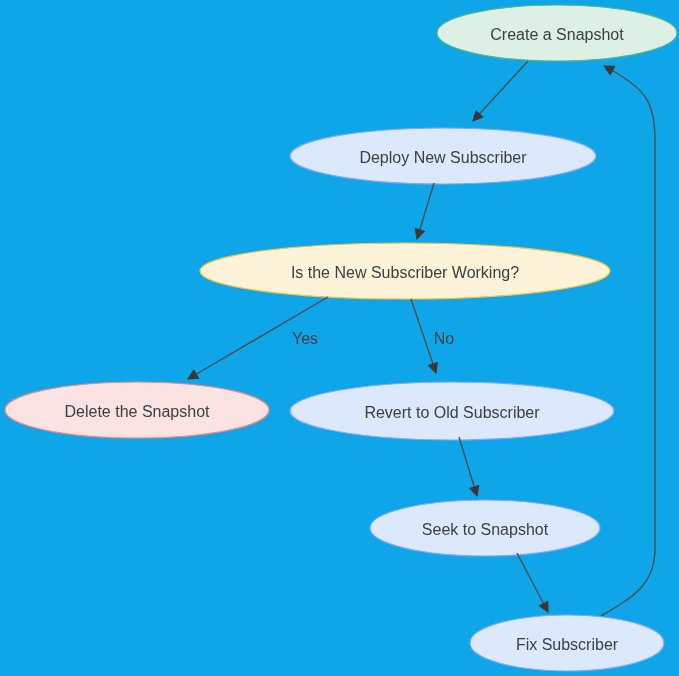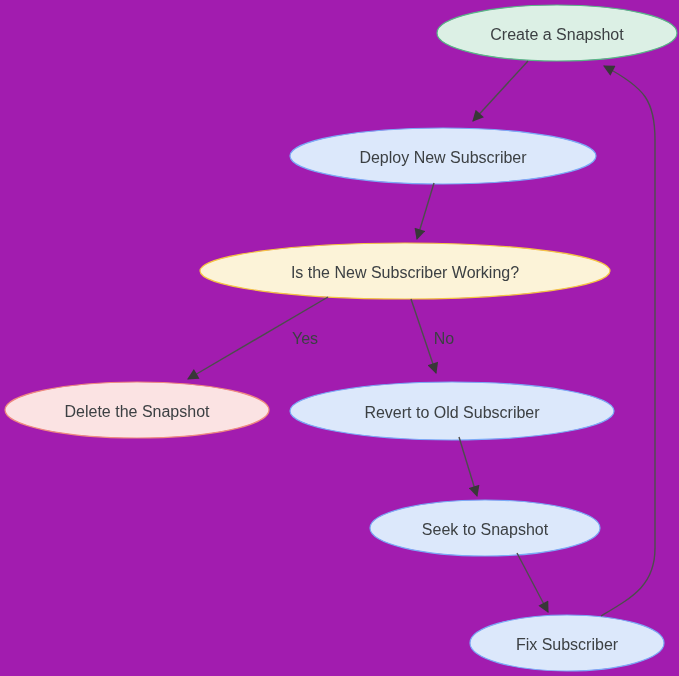--- a/index.html
+++ b/index.html
@@ -4,21 +4,21 @@
 <style>
   html, body {
     margin: 0;
     padding: 0;
     background: #ffffff;
   }
   .stage {
     position: relative;
     width: 679px;
     height: 676px;
-    background: #a21caf;
+    background: #0ea5e9;
     overflow: hidden;
     font-family: "Liberation Sans", sans-serif;
   }
   svg text {
     font-family: "Liberation Sans", sans-serif;
     font-size: 16px;
   }
   svg text.edge-label {
     font-size: 16px;
   }

